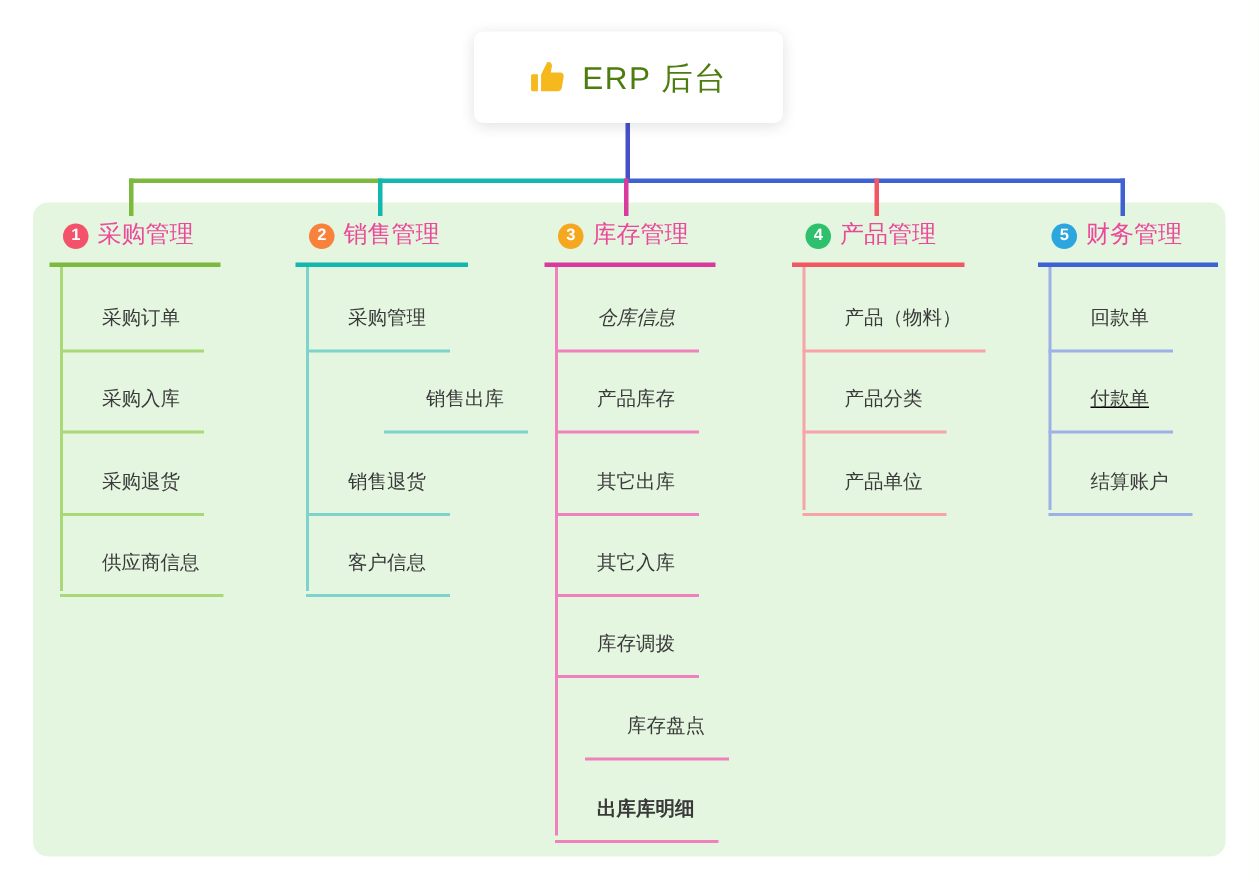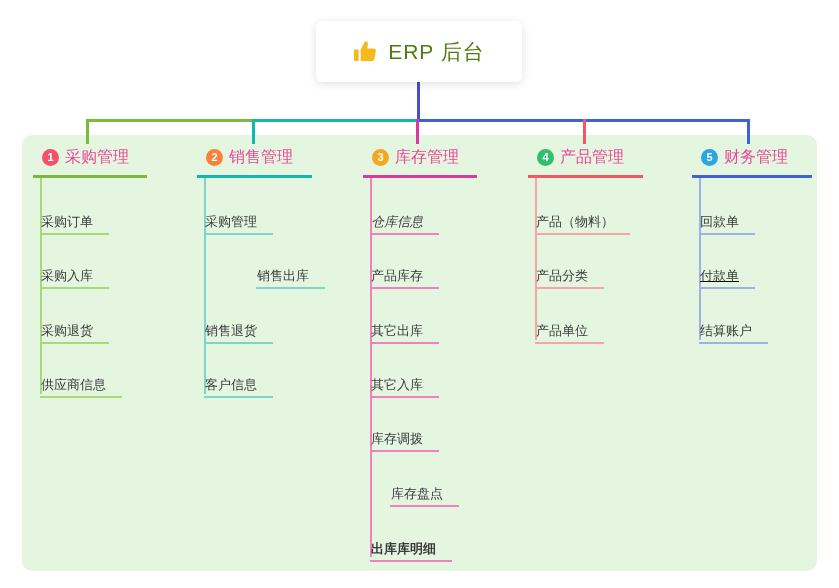--- a/index.html
+++ b/index.html
@@ -23,22 +23,22 @@
 
   .branch-header{position:absolute;display:flex;align-items:center;gap:6px;
                  box-sizing:border-box;padding:0 0 7px 9px;z-index:2;}
   .branch-badge{width:17px;height:17px;border-radius:50%;color:#fff;font-size:11px;
                 line-height:17px;text-align:center;flex:0 0 auto;font-weight:bold;}
   .branch-label{font-size:16px;color:#ec4899;line-height:22px;white-space:nowrap;}
 
   .vline{position:absolute;width:2px;z-index:1;}
 
   .child-node{position:absolute;height:25px;box-sizing:content-box;
-              padding:0 16px 4px 1px;width:max-content;
-              display:flex;align-items:flex-end;z-index:2;}
+              padding:0 16px 4px 28px;width:max-content;
+              display:flex;z-index:2;}
   .child-label{font-size:13px;color:#3a3a3a;line-height:15px;white-space:nowrap;}
 </style>
 </head>
 <body>
 
 <div class="canvas">
   <div class="panel"></div>
 
   <div class="root-card">
     <span class="root-icon">

